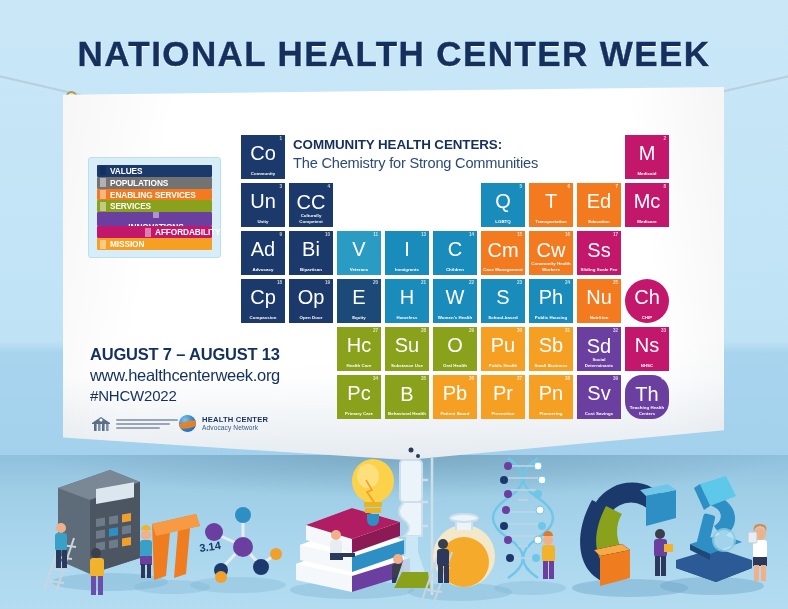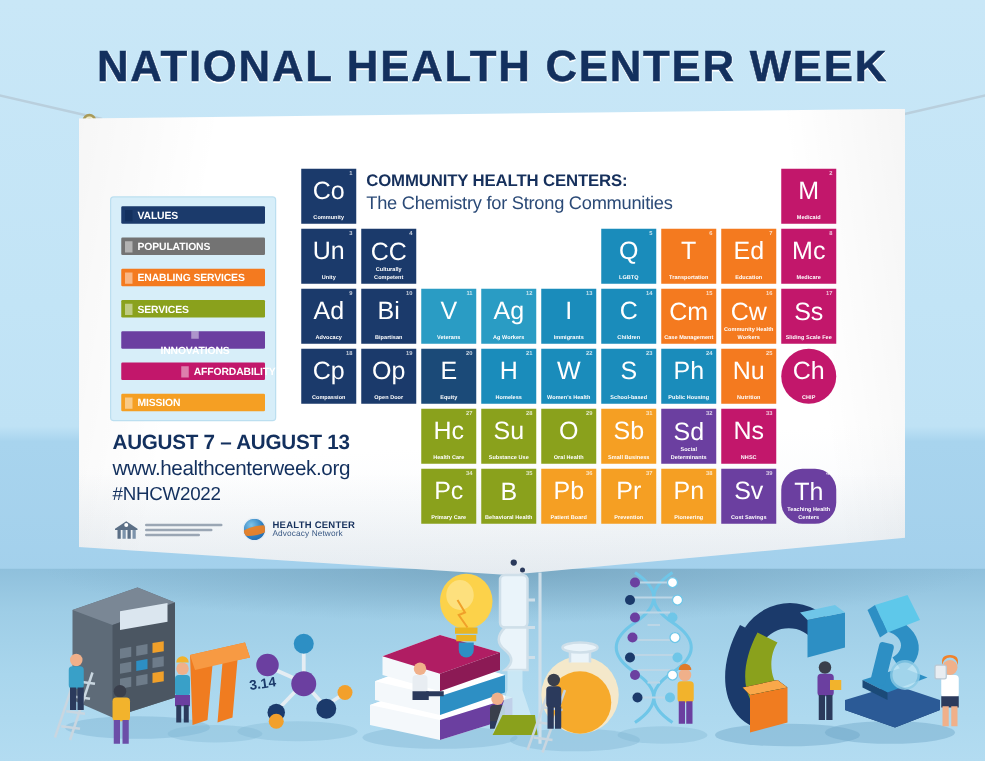--- a/index.html
+++ b/index.html
@@ -54,21 +54,21 @@
     position:absolute; inset:0;
     background:
       linear-gradient(100deg, rgba(0,0,0,.035) 0%, rgba(0,0,0,0) 16%),
       linear-gradient(262deg, rgba(0,0,0,.04) 0%, rgba(0,0,0,0) 14%),
       linear-gradient(180deg, rgba(0,0,0,0) 78%, rgba(60,100,130,.09) 100%);
     pointer-events:none;
   }
 
   
   .legend {
-    position:absolute; left:25px; top:70px; width:133px; height:180px;
+    position:absolute; left:25px; top:70px; width:133px; height:101px;
     background:#d7eef9; border:1px solid #bcdff0; border-radius:3px;
     padding:7px 8px; display:flex; flex-direction:column; justify-content:space-between;
   }
   .legend-row {
     height:14px; display:flex; align-items:center; gap:4px;
     padding-left:3px; border-radius:1px;
   }
   .legend-chip { width:6px; height:9px; flex:0 0 6px; }
   .legend-label {
     font-size:8.3px; font-weight:700; letter-spacing:-0.1px; white-space:nowrap;
@@ -102,21 +102,21 @@
   .tbl-title .t1 { font-size:13.4px; font-weight:700; letter-spacing:-0.1px; line-height:1.25; }
   .tbl-title .t2 { font-size:14.6px; font-weight:400; letter-spacing:-0.2px; line-height:1.25; color:#2b4a77; }
 
   
   .dateblock { position:absolute; left:27px; top:258px; color:#13305e; }
   .dateblock .d1 { font-size:16.5px; font-weight:700; letter-spacing:-0.2px; }
   .dateblock .d2 { font-size:16.5px; font-weight:400; letter-spacing:-0.3px; margin-top:2px; }
   .dateblock .d3 { font-size:15px; font-weight:400; letter-spacing:-0.2px; margin-top:2px; }
 
   
-  .logos { position:absolute; left:27px; top:327px; display:flex; align-items:center; gap:16px; }
+  .logos { position:absolute; left:27px; top:327px; display:flex; align-items:center; }
   .logo-nachc { display:flex; align-items:center; gap:4px; }
   .nachc-mark { width:22px; height:18px; position:relative; }
   .nachc-lines { display:flex; flex-direction:column; gap:2px; }
   .nachc-lines i { display:block; height:2px; background:#9aa6b4; border-radius:1px; }
   .logo-han { display:flex; align-items:center; gap:5px; }
   .han-globe {
     width:19px; height:19px; border-radius:50%;
     background: radial-gradient(circle at 35% 30%, #7fc4e8, #2f7fc0 55%, #1d5fa0 100%);
     position:relative; overflow:hidden; border:1px solid #e7eef5;
   }
@@ -249,25 +249,20 @@
           <div class="cell" style="background: rgb(27, 58, 107);">
             <span class="num">10</span>
             <span class="sym">Bi</span>
             <span class="nm">Bipartisan</span>
           </div>
           <div class="cell" style="background: rgb(42, 156, 196);">
             <span class="num">11</span>
             <span class="sym">V</span>
             <span class="nm">Veterans</span>
           </div>
-          <div class="cell" style="background: rgb(42, 156, 196);">
-            <span class="num">12</span>
-            <span class="sym">Ag</span>
-            <span class="nm">Ag Workers</span>
-          </div>
           <div class="cell" style="background: rgb(26, 140, 187);">
             <span class="num">13</span>
             <span class="sym">I</span>
             <span class="nm">Immigrants</span>
           </div>
           <div class="cell" style="background: rgb(26, 140, 187);">
             <span class="num">14</span>
             <span class="sym">C</span>
             <span class="nm">Children</span>
           </div>
@@ -344,20 +339,25 @@
           </div>
           <div class="cell" style="background: rgb(138, 161, 28);">
             <span class="num">28</span>
             <span class="sym">Su</span>
             <span class="nm">Substance Use</span>
           </div>
           <div class="cell" style="background: rgb(138, 161, 28);">
             <span class="num">29</span>
             <span class="sym">O</span>
             <span class="nm">Oral Health</span>
+          </div>
+          <div class="cell" style="background: rgb(245, 159, 35);">
+            <span class="num">30</span>
+            <span class="sym">Pu</span>
+            <span class="nm">Public Health</span>
           </div>
           <div class="cell" style="background: rgb(245, 159, 35);">
             <span class="num">31</span>
             <span class="sym">Sb</span>
             <span class="nm">Small Business</span>
           </div>
           <div class="cell tall" style="background: rgb(107, 63, 160);">
             <span class="num">32</span>
             <span class="sym">Sd</span>
             <span class="nm">Social Determinants</span>

